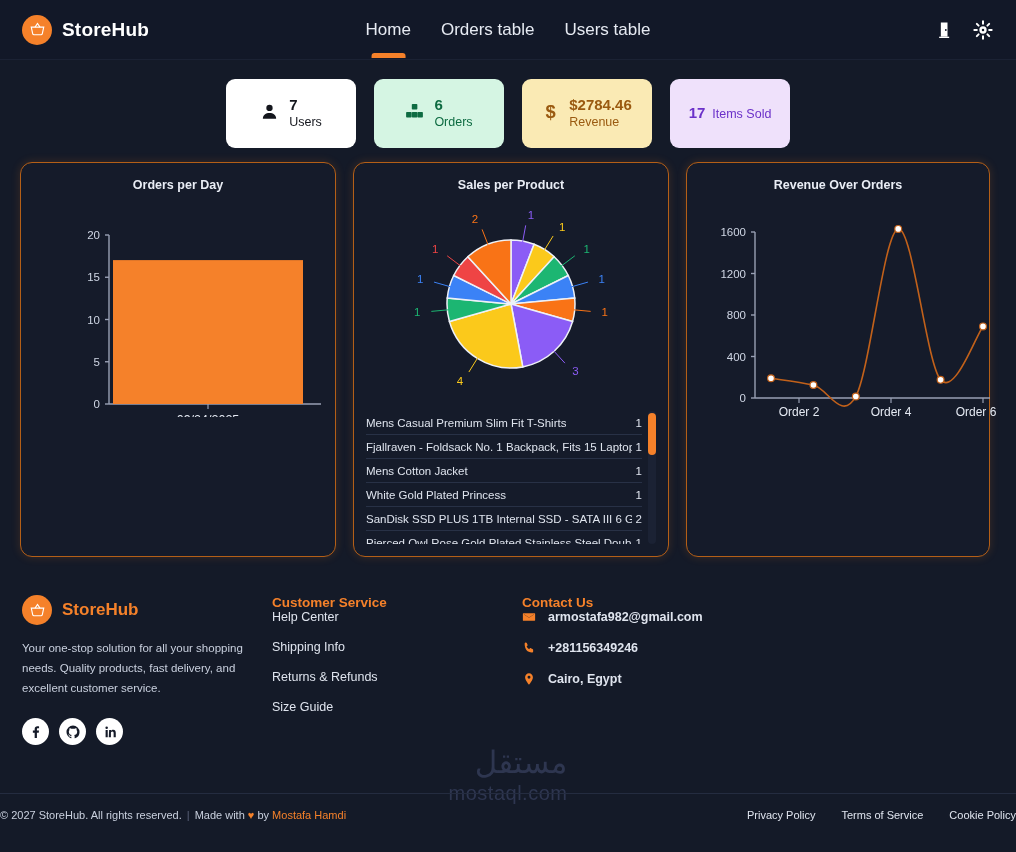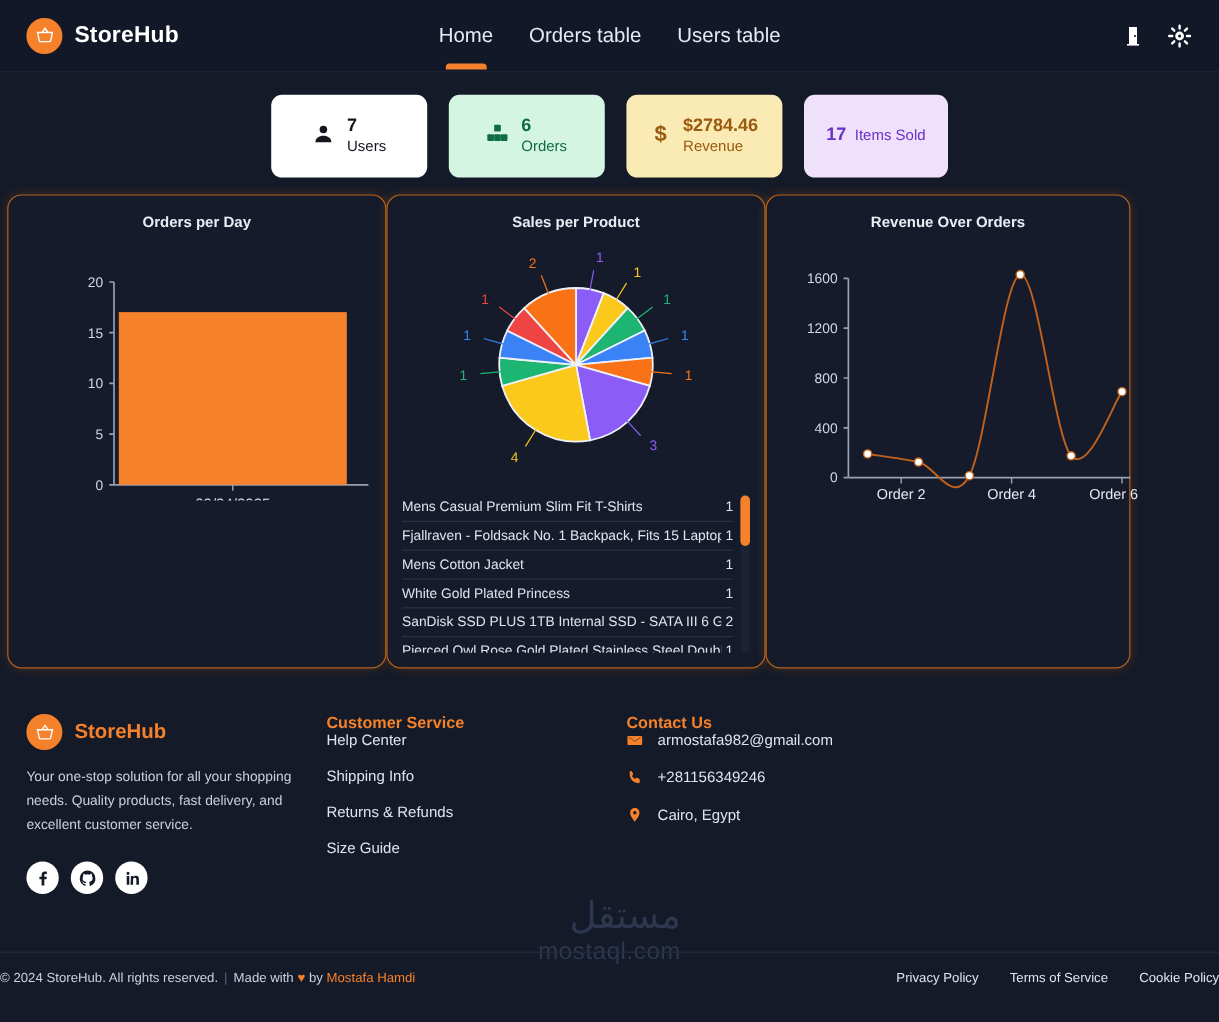--- a/index.html
+++ b/index.html
@@ -47,21 +47,21 @@
   }
   .stat-texts { display: flex; flex-direction: column; }
   .stat-value { font-size: 15px; font-weight: bold; line-height: 1.25; }
   .stat-label { font-size: 12.5px; line-height: 1.25; }
   .stat-inline { display: flex; align-items: baseline; gap: 7px; }
   #stat-users  { background: #ffffff; width: 130px; color: #14161d; }
   #stat-orders { background: #d5f5e3; width: 130px; color: #0e6b42; }
   #stat-revenue{ background: #faeab4; width: 130px; color: #9a5a10; }
   #stat-items  { background: #efe1fb; width: 120px; color: #6b31c9; }
   
-  .panels { display: flex; gap: 0; padding: 0 6px; margin-top: 14px; }
+  .panels { display: flex; gap: 17px; padding: 0 20px; margin-top: 14px; }
   .panel {
     background: #151b2a;
     border: 1px solid #b45f17;
     border-radius: 12px;
     height: 395px;
     position: relative;
     box-shadow: 0 0 10px rgba(244,127,32,.18);
   }
   .panel-a { width: 316px; }
   .panel-b { width: 316px; }
@@ -106,21 +106,21 @@
   }
   .footer-brand-name { font-size: 17px; font-weight: bold; color: #f5812a; }
   .footer-desc { font-size: 11.5px; color: #c9d0de; line-height: 1.72; margin-top: 14px; width: 222px; }
   .socials { display: flex; gap: 10px; margin-top: 20px; }
   .social {
     width: 27px; height: 27px; border-radius: 50%; background: #ffffff;
     display: flex; align-items: center; justify-content: center; color: #141a28; cursor: pointer;
   }
   .fcol-title { font-size: 13.5px; font-weight: bold; color: #f5812a; }
   .flink { display: block; font-size: 12.5px; color: #dfe4ee; text-decoration: none; margin-bottom: 16px; }
-  .contact-row { display: flex; align-items: center; gap: 12px; margin-bottom: 17px; font-size: 12.5px; color: #dfe4ee; }
+  .contact-row { display: flex; align-items: center; gap: 12px; margin-bottom: 17px; font-size: 12.5px; color: #dfe4ee; font-weight: bold; }
   .contact-icon { width: 14px; color: #f5812a; display: flex; align-items: center; justify-content: center; }
   .watermark {
     position: absolute; left: 50%; transform: translateX(-50%);
     top: 152px; text-align: right; color: #2e3650; pointer-events: none;
   }
   .wm-ar { font-size: 31px; letter-spacing: 1px; line-height: 1; }
   .wm-en { font-size: 20px; letter-spacing: .5px; margin-top: 4px; }
   .footer-bottom {
     position: absolute; left: 0; right: 0; top: 198px;
     border-top: 1px solid #242c40;
@@ -446,21 +446,21 @@
     </div>
   </div>
 
   <div class="watermark">
     <div class="wm-ar">مستقل</div>
     <div class="wm-en">mostaql.com</div>
   </div>
 
   <div class="footer-bottom">
     <div class="copyright">
-      <span>© 2024 StoreHub. All rights reserved.</span><span class="sep">|</span><span>Made with</span>
+      <span>© 2027 StoreHub. All rights reserved.</span><span class="sep">|</span><span>Made with</span>
       <span class="heart">♥</span>
       <span>by</span>
       <span class="author">Mostafa Hamdi</span>
     </div>
     <div class="legal">
       <a href="#">Privacy Policy</a>
       <a href="#">Terms of Service</a>
       <a href="#">Cookie Policy</a>
     </div>
   </div>

